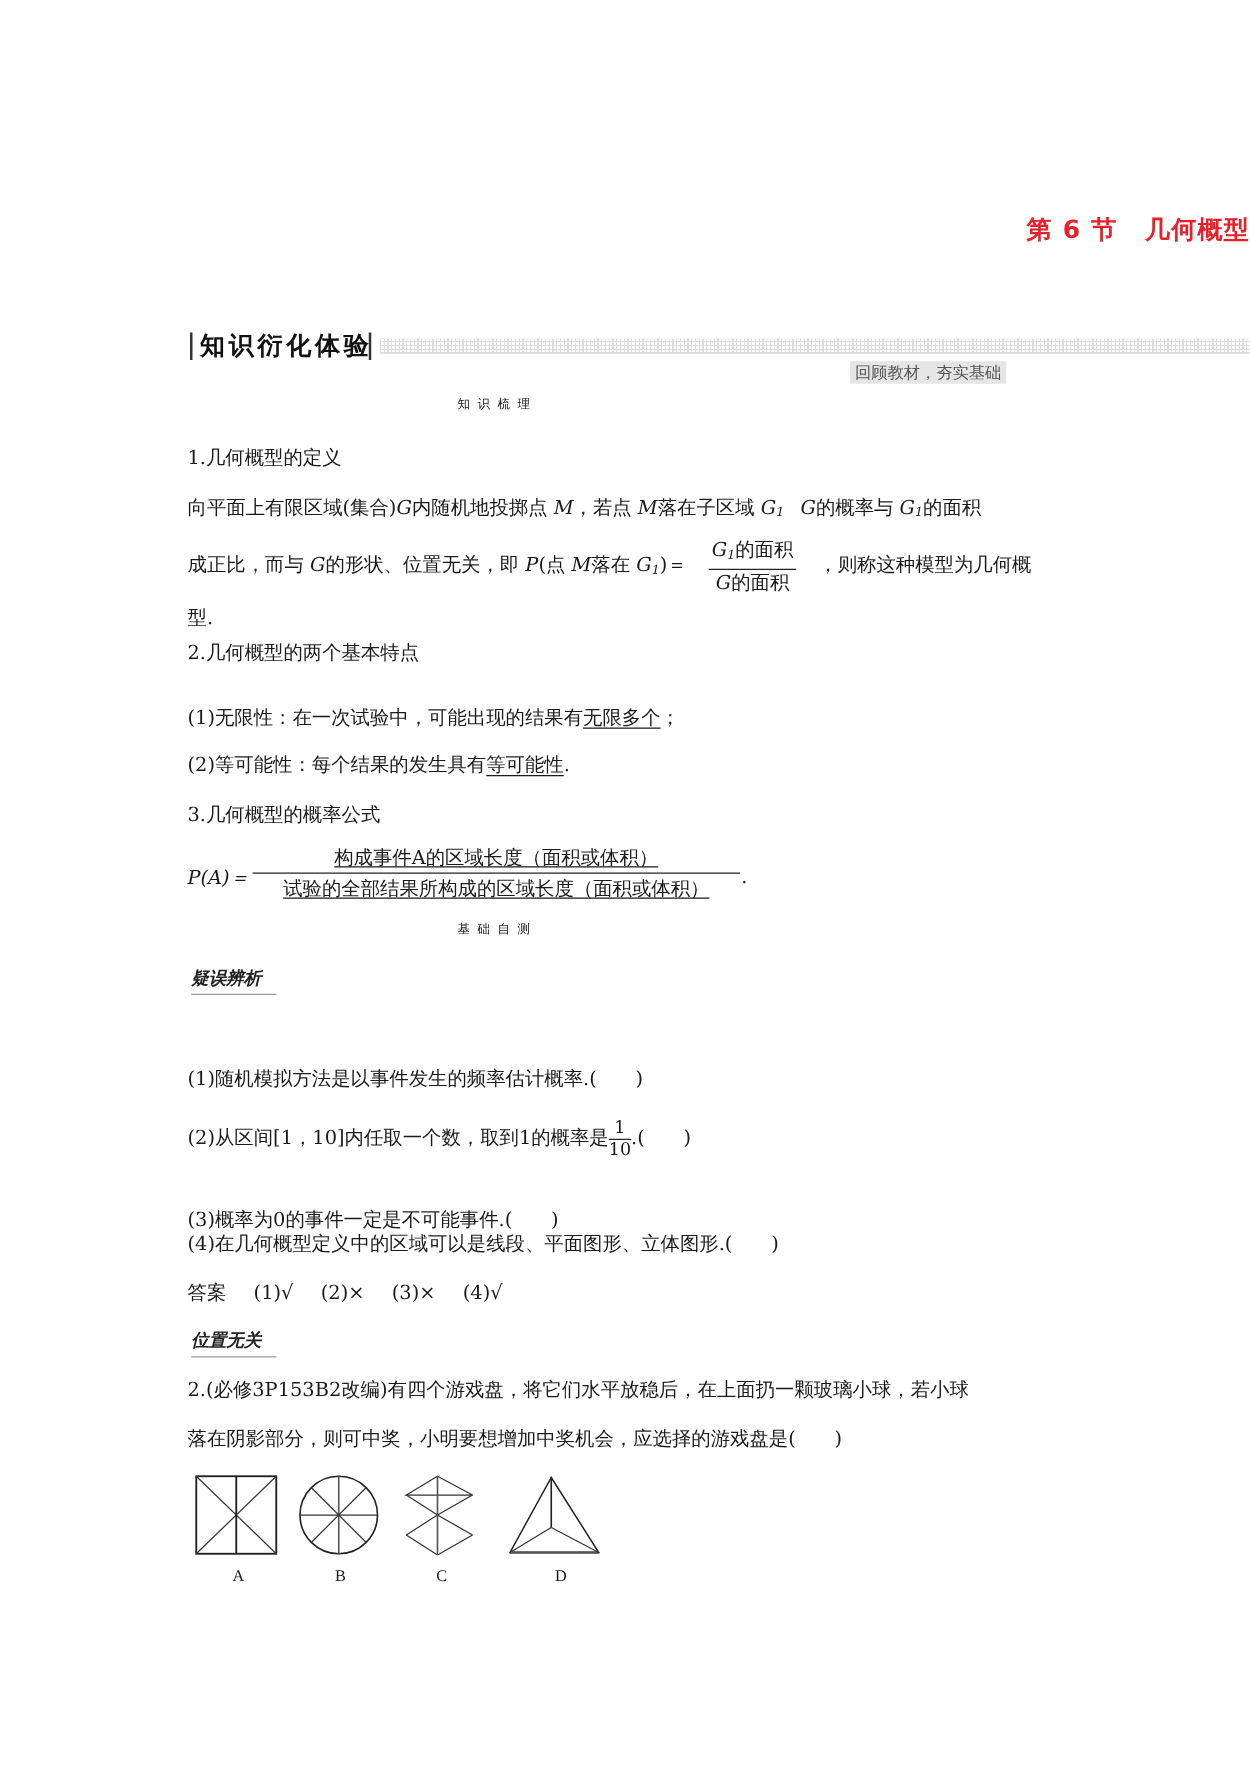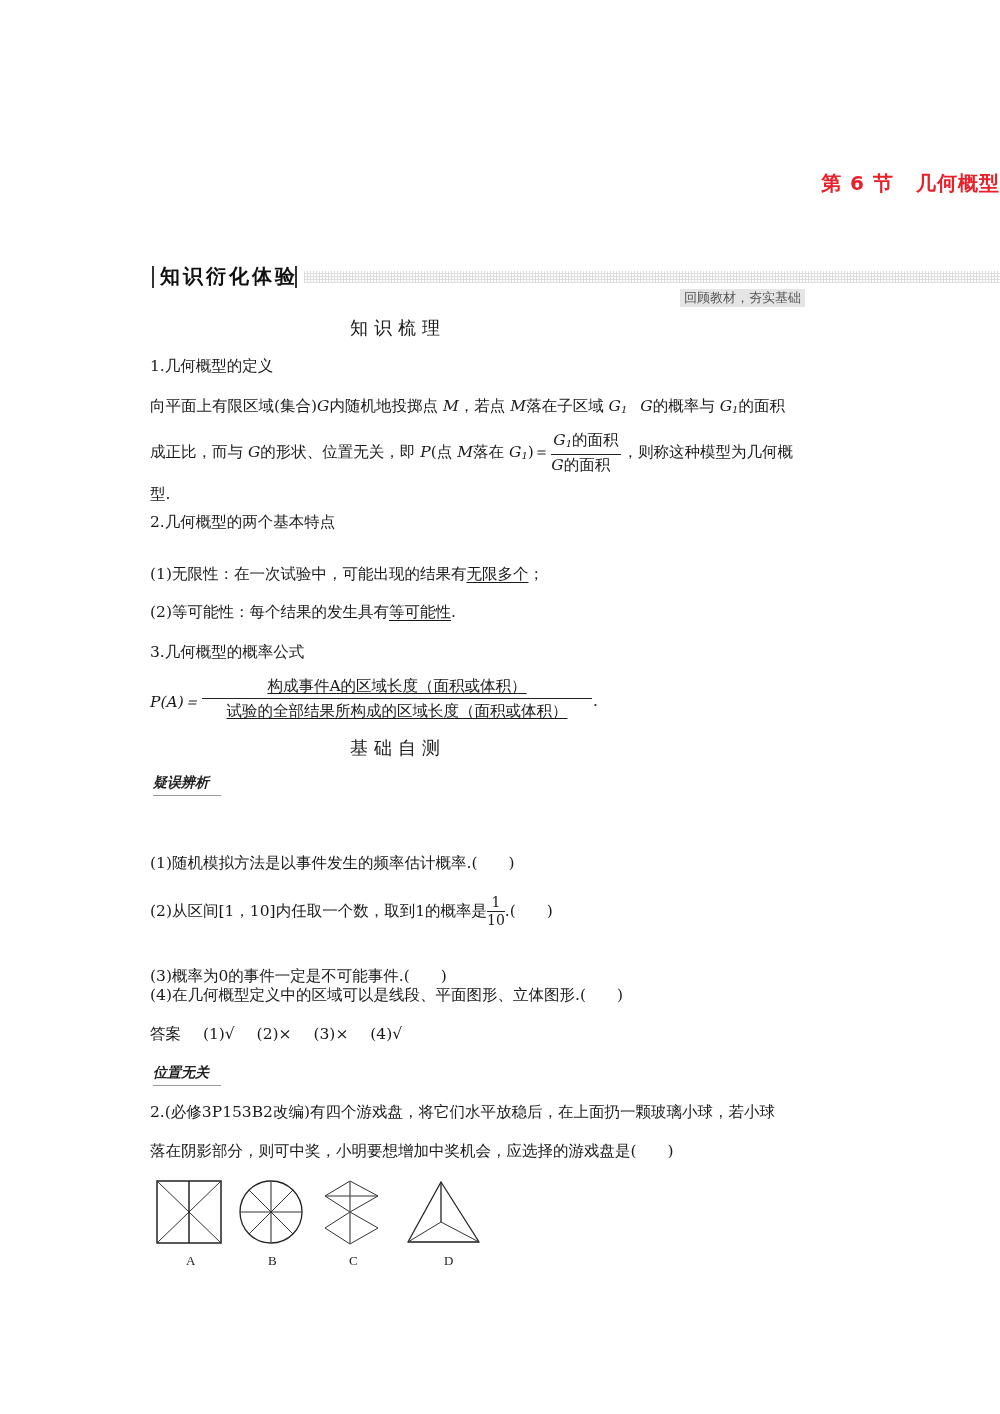--- a/index.html
+++ b/index.html
@@ -4,35 +4,35 @@
   <style>
     html, body { margin: 0; padding: 0; background: #ffffff; }
     body { width: 1000px; height: 1414px; position: relative; overflow: hidden;
            font-family: "DejaVu Serif", "Liberation Serif", serif; color: #1a1a1a; }
     .page { position: absolute; left: 0; top: 0; width: 1000px; height: 1414px; }
     .abs { position: absolute; white-space: nowrap; }
     .title { left: 0; width: 1000px; top: 170px; text-align: right; color: #e8202a;
              font-family: "DejaVu Sans", "Liberation Sans", sans-serif; font-size: 20px; font-weight: bold; letter-spacing: 1px; }
     .title .gap { display: inline-block; width: 22px; }
     .line { left: 150px; font-size: 15.5px; line-height: 20px; }
-    .center { left: 0; width: 796px; text-align: center; font-size: 18px; letter-spacing: 6px; }
+    .center { left: 0; width: 796px; text-align: center; font-size: 10px; letter-spacing: 6px; }
     .banner { left: 152px; top: 263px; width: 700px; height: 30px; }
     .banner .bar { position: absolute; left: 0; top: 3px; width: 2px; height: 22px; background: #333; }
     .banner .bar2 { position: absolute; left: 143px; top: 3px; width: 2px; height: 22px; background: #333; }
     .banner .label { position: absolute; left: 8px; top: 0; font-family: "DejaVu Sans", "Liberation Sans", sans-serif;
                      font-weight: bold; font-size: 20px; letter-spacing: 3px; color: #111; }
     .banner .dots { position: absolute; left: 152px; top: 8px; width: 700px; height: 12px;
                     background-image: repeating-linear-gradient(90deg, #cfcfcf 0 1px, transparent 1px 3px),
                                       repeating-linear-gradient(0deg, #cfcfcf 0 1px, transparent 1px 3px);
                     opacity: 0.7; }
     .banner .tag { position: absolute; left: 528px; top: 2px; background: #e5e5e5; padding: 0 4px;
                    font-size: 13px; color: #555; margin-top: 24px; }
     u.ans { text-decoration: underline; text-underline-offset: 3px; }
     i.var { font-style: italic; font-family: "DejaVu Serif", "Liberation Serif", serif; }
-    .frac { display: inline-block; vertical-align: middle; margin: 0 2px; }
+    .frac { display: inline-block; vertical-align: middle; text-align: center; margin: 0 18px; }
     .frac .num { display: block; border-bottom: 1px solid #222; padding: 0 2px; line-height: 20px; }
     .frac .den { display: block; line-height: 20px; }
     .sub { font-size: 10px; vertical-align: -2px; font-style: italic; }
     .big-frac { position: absolute; left: 150px; top: 676px; font-size: 15.5px; }
     .big-frac .lhs { position: absolute; left: 0; top: 16px; white-space: nowrap; }
     .big-frac .rhs { position: absolute; left: 52px; top: 0; width: 390px; text-align: center; }
     .big-frac .n { display: block; line-height: 20px; text-decoration: underline; text-underline-offset: 2px; }
     .big-frac .hr { display: block; height: 0; border-top: 1.5px solid #222; margin: 2px 0; }
     .big-frac .d { display: block; line-height: 20px; text-decoration: underline; text-underline-offset: 2px; }
     .big-frac .dot { position: absolute; left: 443px; top: 16px; }

